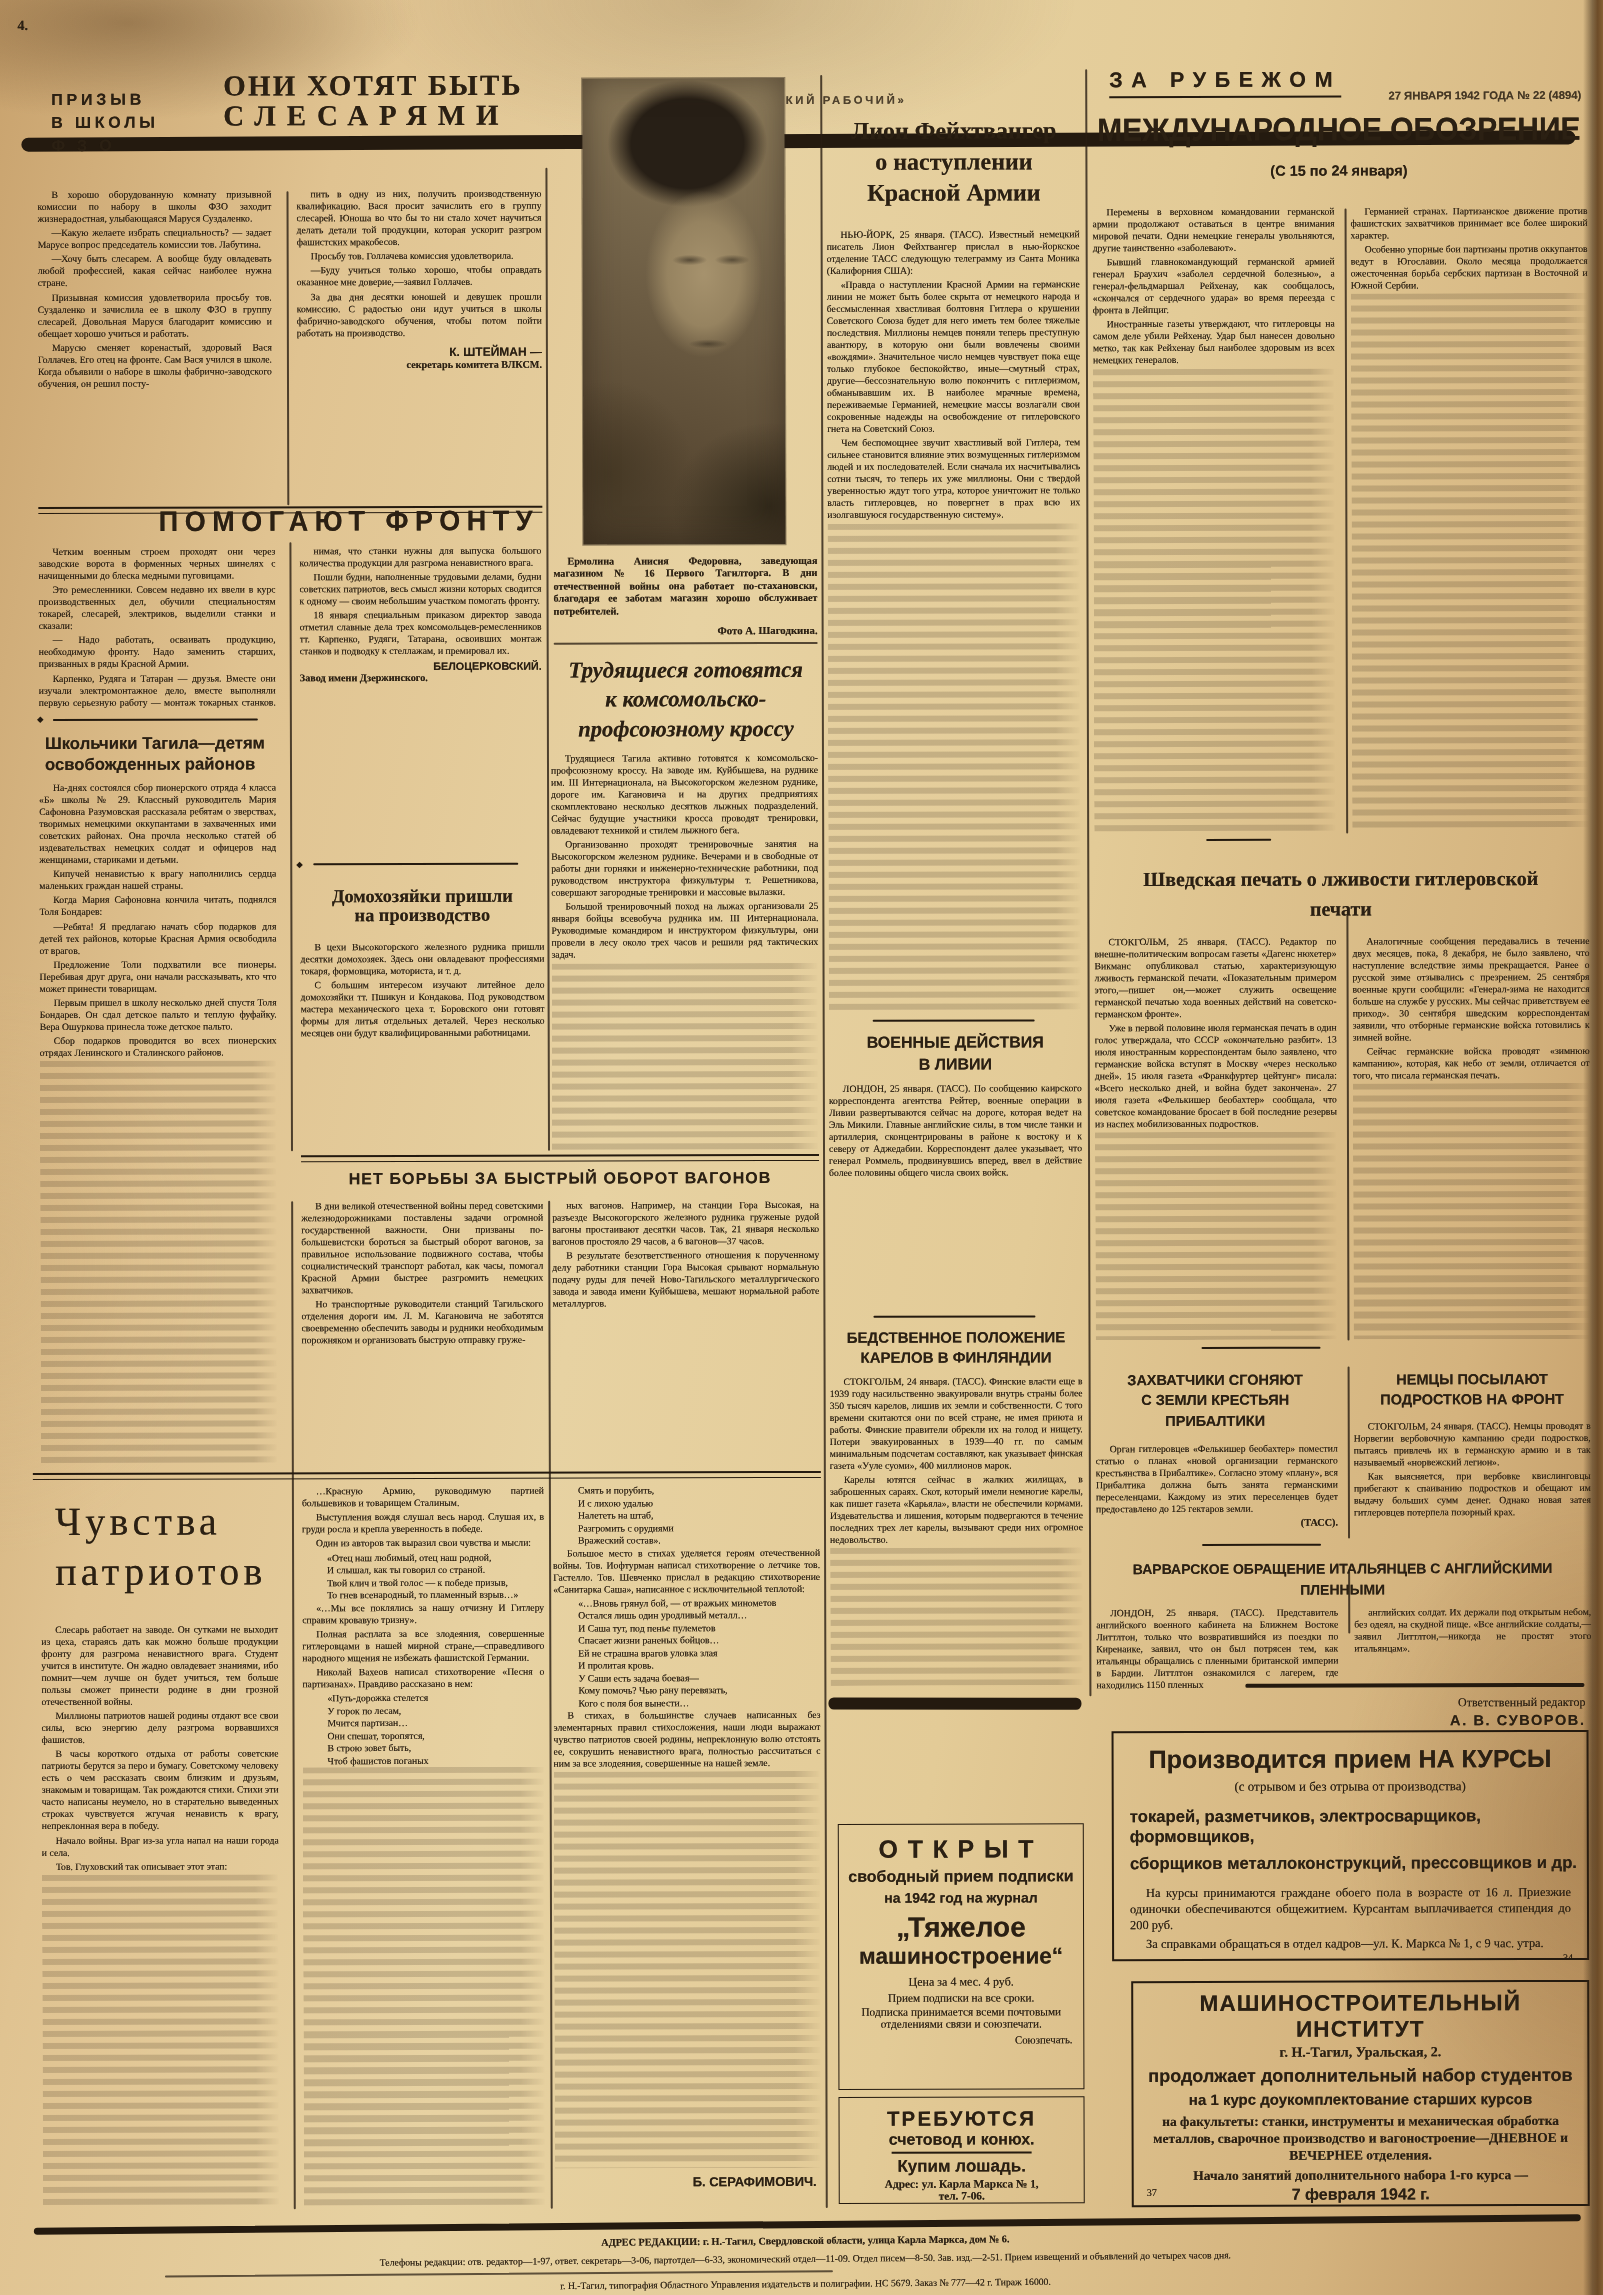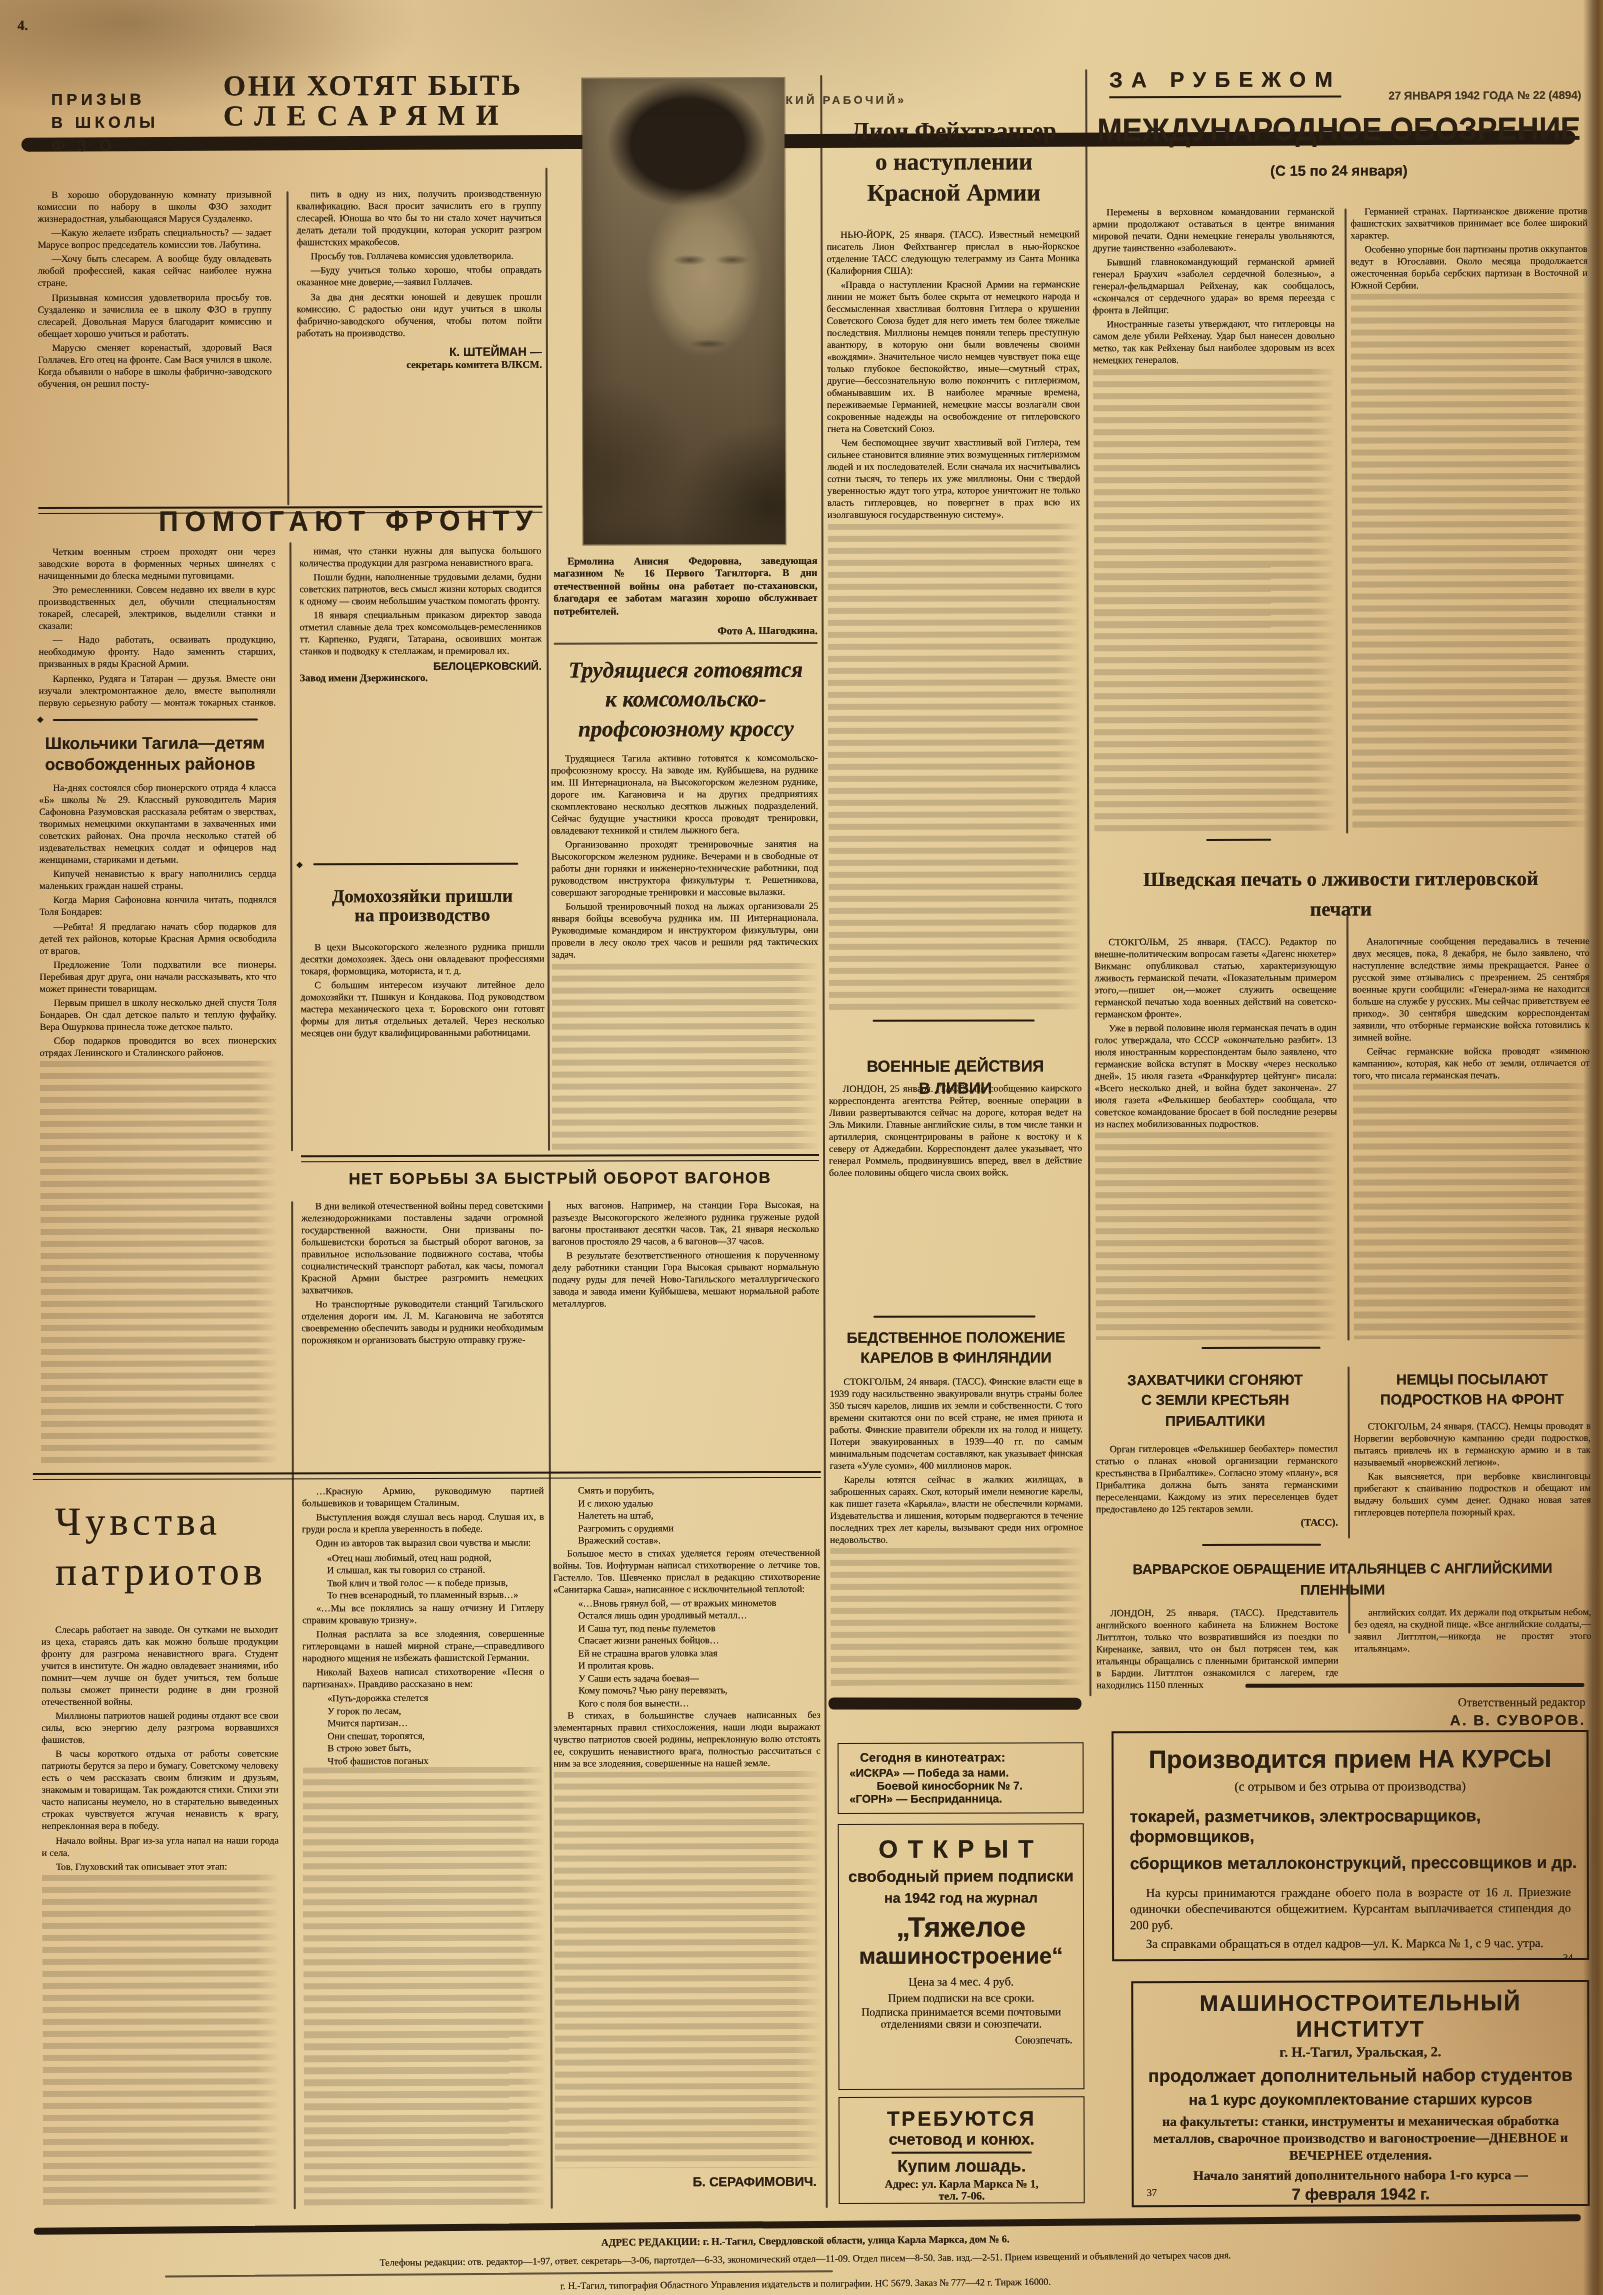--- a/index.html
+++ b/index.html
@@ -259,21 +259,21 @@
   <div class="col abs ink" style="left:829px;top:229px;width:253px;height:784px;">
     <div>
         <p>НЬЮ-ЙОРК, 25 января. (ТАСС). Известный немецкий писатель Лион Фейхтвангер прислал в нью-йоркское отделение ТАСС следующую телеграмму из Санта Моника (Калифорния США):</p>
         <p>«Правда о наступлении Красной Армии на германские линии не может быть более скрыта от немецкого народа и бессмысленная хвастливая болтовня Гитлера о крушении Советского Союза будет для него иметь тем более тяжелые последствия. Миллионы немцев поняли теперь преступную авантюру, в которую они были вовлечены своими «вождями». Значительное число немцев чувствует пока еще только глубокое беспокойство, иные—смутный страх, другие—бессознательную волю покончить с гитлеризмом, обманывавшим их. В наиболее мрачные времена, переживаемые Германией, немецкие массы возлагали свои сокровенные надежды на освобождение от гитлеровского гнета на Советский Союз.</p>
         <p>Чем беспомощнее звучит хвастливый вой Гитлера, тем сильнее становится влияние этих возмущенных гитлеризмом людей и их последователей. Если сначала их насчитывались сотни тысяч, то теперь их уже миллионы. Они с твердой уверенностью ждут того утра, которое уничтожит не только власть гитлеровцев, но повергнет в прах всю их изолгавшуюся государственную систему».</p>
       </div>
     <div class="ghost"></div>
   </div>
 
   <div class="rule" style="left:873px;top:1020px;width:162px;height:1.6px;"></div>
-  <div class="abs ink b sans ctr hl" style="left:829px;top:1032px;width:253px;font-size:16px;line-height:1.35;margin-top:24px;">
+  <div class="abs ink b sans ctr hl" style="left:829px;top:1032px;width:253px;font-size:16px;line-height:1.35;">
     <div>ВОЕННЫЕ ДЕЙСТВИЯ</div>
     <div>В ЛИВИИ</div>
   </div>
   <div class="col abs ink" style="left:829px;top:1083px;width:253px;height:226px;">
       <p>ЛОНДОН, 25 января. (ТАСС). По сообщению каирского корреспондента агентства Рейтер, военные операции в Ливии развертываются сейчас на дороге, которая ведет на Эль Микили. Главные английские силы, в том числе танки и артиллерия, сконцентрированы в районе к востоку и к северу от Аджедабии. Корреспондент далее указывает, что генерал Роммель, продвинувшись вперед, ввел в действие более половины общего числа своих войск.</p>
     </div>
 
   <div class="rule" style="left:873px;top:1316px;width:162px;height:1.6px;"></div>
   <div class="abs ink b sans ctr hl" style="left:829px;top:1328px;width:253px;font-size:15px;line-height:1.35;">
     <div>БЕДСТВЕННОЕ ПОЛОЖЕНИЕ</div>
@@ -358,26 +358,20 @@
   <div class="col abs ink" style="left:1353px;top:1608px;width:237px;height:70px;">
       <p>английских солдат. Их держали под открытым небом, без одеял, на скудной пище. «Все английские солдаты,—заявил Литтлтон,—никогда не простят этого итальянцам».</p>
     </div>
 
   <div class="rule" style="left:1244px;top:1685px;width:339px;height:4.3px;"></div>
   <div class="abs ink rt" style="left:1320px;top:1697px;width:264px;font-size:12px;">Ответственный редактор</div>
   <div class="abs ink b sans rt" style="left:1320px;top:1714px;width:264px;font-size:14.5px;letter-spacing:1.6px;">А. В. СУВОРОВ.</div>
 
   <div class="rule" style="left:827px;top:1698px;width:253px;height:12px;border-radius:5.4px;transform:rotate(0.2deg);"></div>
 
-  <div class="box" style="left:836px;top:1743px;width:244px;height:69px;">
-    <div class="ink b sans" style="font-size:12.4px;margin:6.5px 0 2.2px 21.5px;">Сегодня в кинотеатрах:</div>
-    <div class="ink b sans" style="font-size:11.3px;margin:0 0 1.1px 10.8px;">«ИСКРА» — Победа за нами.</div>
-    <div class="ink b sans" style="font-size:11.3px;margin:0 0 1.1px 38px;">Боевой киносборник № 7.</div>
-    <div class="ink b sans" style="font-size:11.3px;margin:0 0 1.1px 10.8px;">«ГОРН» — Бесприданница.</div>
-  </div>
 
   <div class="box ctr" style="left:836px;top:1824px;width:244px;height:264px;">
     <div class="ink b sans" style="font-size:25px;letter-spacing:9.7px;margin-top:9.7px;">ОТКРЫТ</div>
     <div class="ink b sans" style="font-size:16px;margin-top:4.3px;">свободный прием подписки</div>
     <div class="ink b sans" style="font-size:14px;margin-top:4.3px;">на 1942 год на журнал</div>
     <div class="ink b sans" style="font-size:28px;margin-top:5.4px;">„Тяжелое</div>
     <div class="ink b sans" style="font-size:22.6px;">машиностроение“</div>
     <div class="ink" style="font-size:12px;margin-top:5.4px;text-align:center;">Цена за 4 мес. 4 руб.</div>
     <div class="ink" style="font-size:11.3px;margin-top:2.2px;">Прием подписки на все сроки.</div>
     <div class="ink" style="font-size:11.3px;margin:2.2px 9.7px 0;">Подписка принимается всеми почтовыми отделениями связи и союзпечати.</div>

